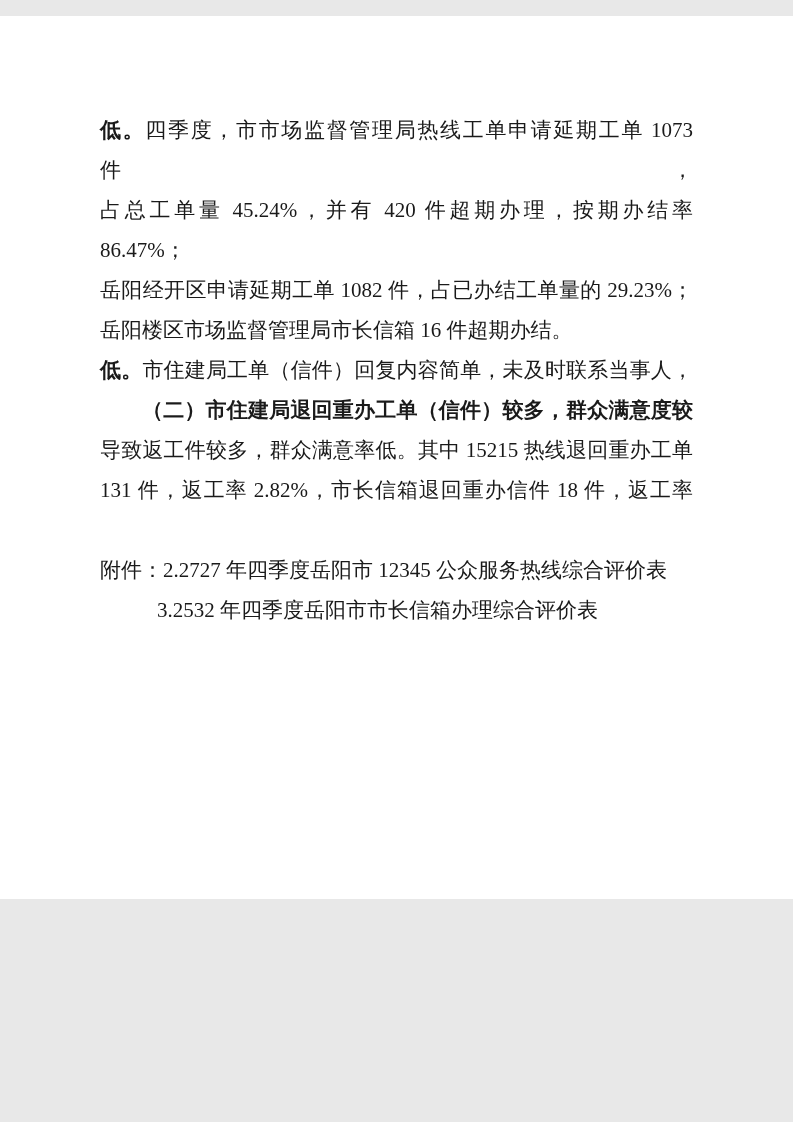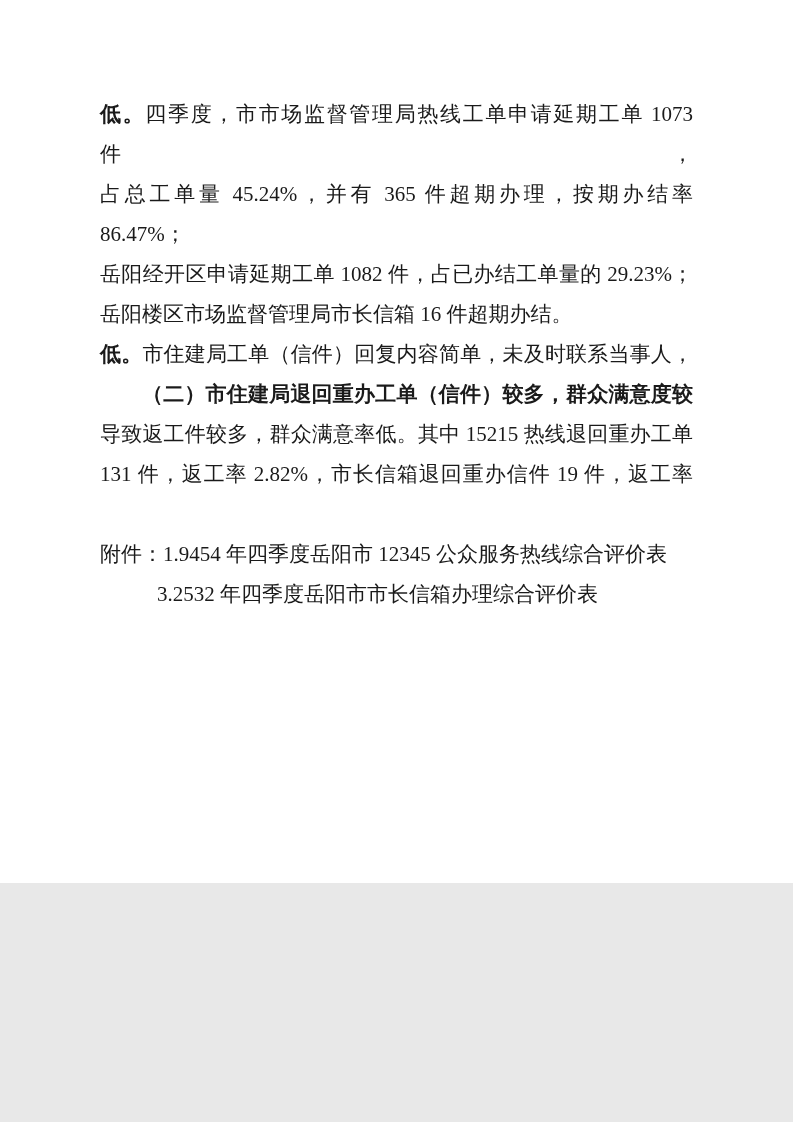--- a/index.html
+++ b/index.html
@@ -5,21 +5,21 @@
   html, body {
     margin: 0;
     padding: 0;
     background: #e8e8e8;
   }
   .page {
     position: relative;
     width: 793px;
     height: 883px;
     background: #ffffff;
-    margin: 0 auto;
+    margin: 16px auto;
     font-family: "Liberation Serif", "DejaVu Serif", serif;
     color: #1a1a1a;
     overflow: hidden;
   }
   .content {
     position: absolute;
     left: 100px;
     top: 94px;
     width: 593px;
   }
@@ -63,36 +63,36 @@
   }
 </style>
 </head>
 <body>
 
 <div class="page">
   <div class="content">
 
     <div class="paragraph">
       <div class="line just"><span class="bold">低。</span><span>四季度，市市场监督管理局热线工单申请延期工单 1073 件，</span></div>
-      <div class="line just">占总工单量 45.24%，并有 365 件超期办理，按期办结率 86.47%；</div>
+      <div class="line just">占总工单量 45.24%，并有 420 件超期办理，按期办结率 86.47%；</div>
       <div class="line just">岳阳经开区申请延期工单 1082 件，占已办结工单量的 29.23%；</div>
       <div class="line">岳阳楼区市场监督管理局市长信箱 16 件超期办结。</div>
     </div>
 
     <div class="paragraph">
       <div class="line just"><span class="bold">低。</span><span>市住建局工单（信件）回复内容简单，未及时联系当事人，</span></div>
       <div class="line just indent2 bold">（二）市住建局退回重办工单（信件）较多，群众满意度较</div>
       <div class="line just">导致返工件较多，群众满意率低。其中 15215 热线退回重办工单</div>
-      <div class="line just">131 件，返工率 2.82%，市长信箱退回重办信件 19 件，返工率</div>
+      <div class="line just">131 件，返工率 2.82%，市长信箱退回重办信件 18 件，返工率</div>
     </div>
 
     <div class="attachments">
       <div class="line att-first">
         <span class="att-label">附件：</span>
-        <span>1.9454 年四季度岳阳市 12345 公众服务热线综合评价表</span>
+        <span>2.2727 年四季度岳阳市 12345 公众服务热线综合评价表</span>
       </div>
       <div class="line att-indent">3.2532 年四季度岳阳市市长信箱办理综合评价表</div>
     </div>
 
   </div>
 
   <div class="footer">- 4 -</div>
 </div>
 
 </body></html>

